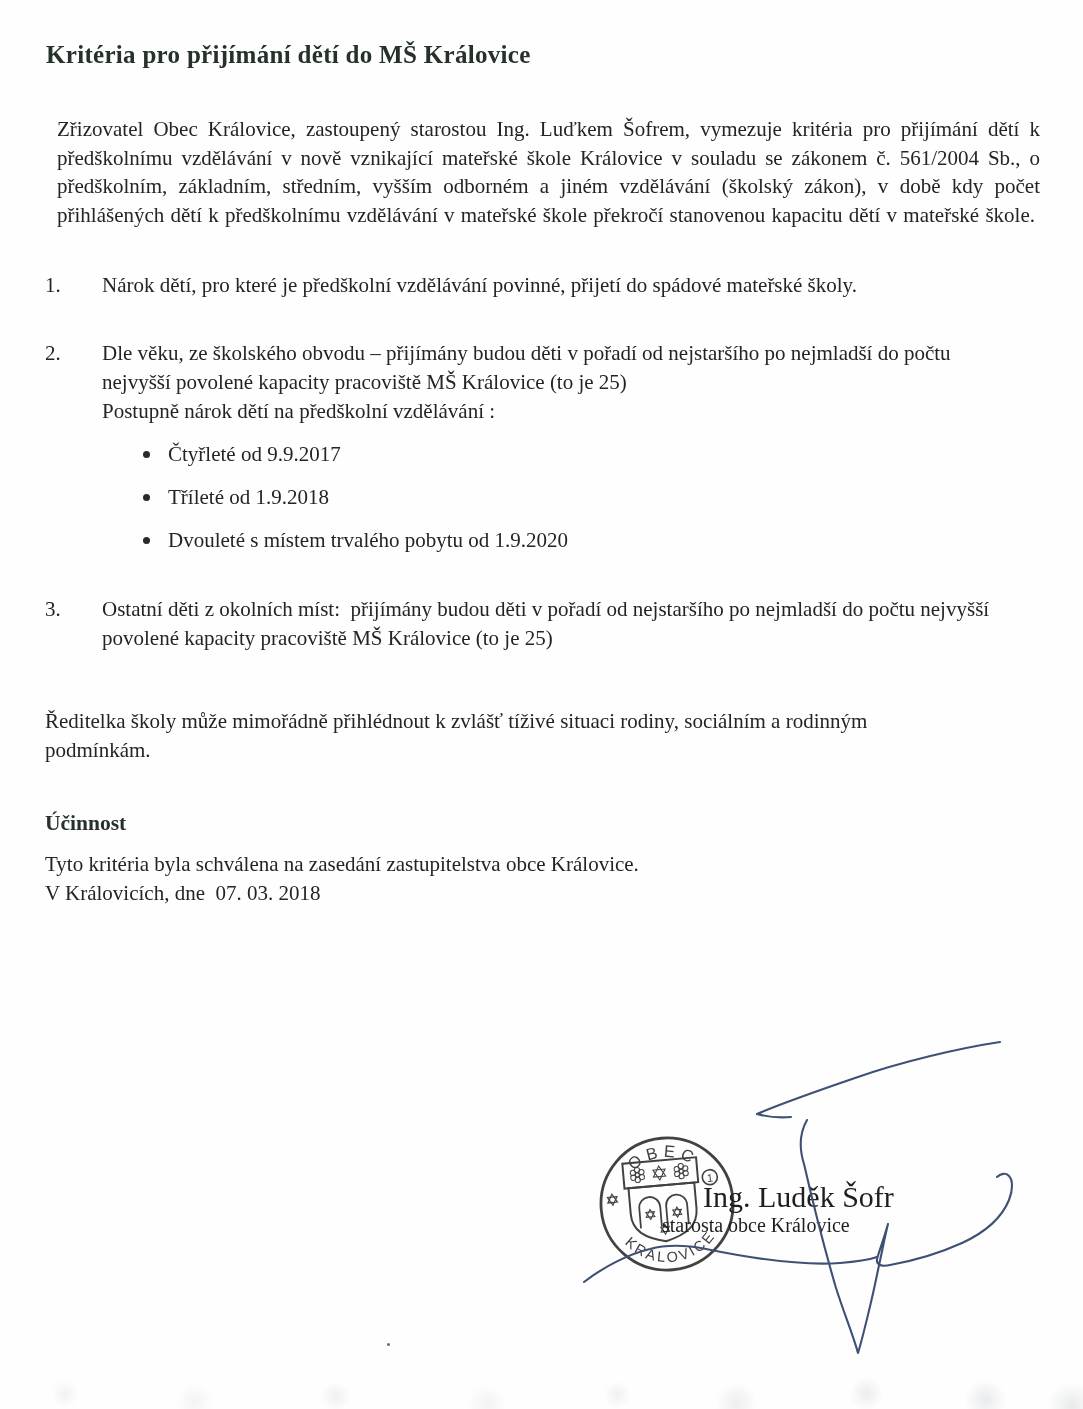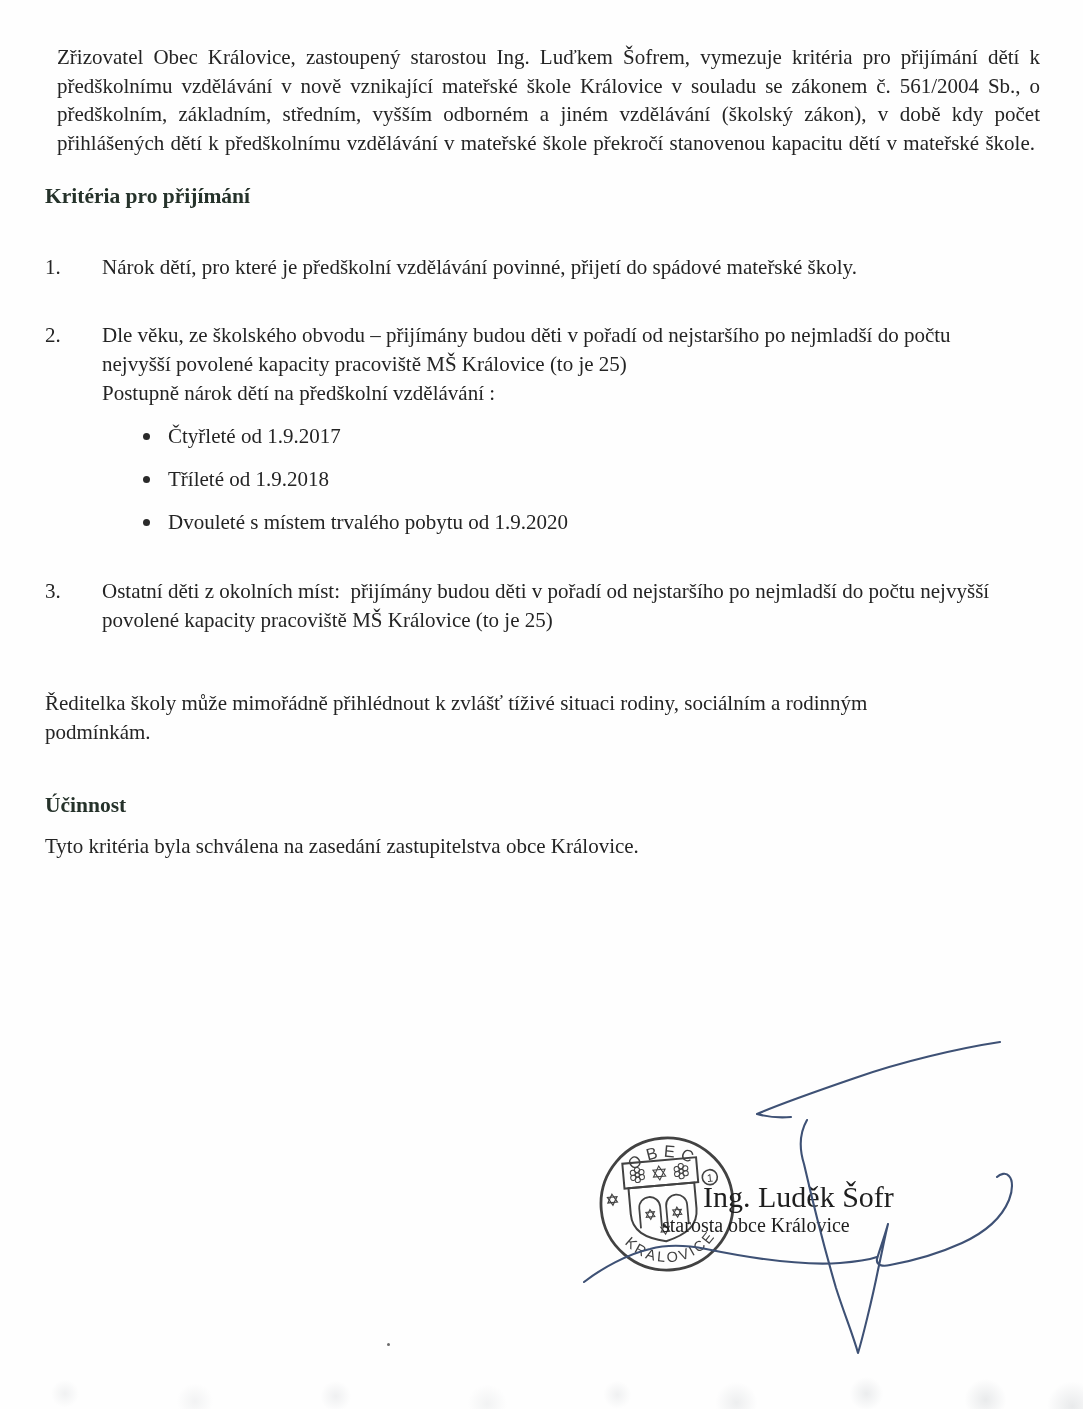--- a/index.html
+++ b/index.html
@@ -63,63 +63,64 @@
       radial-gradient(circle 30px at 91% 82%, rgba(158,164,170,.22), transparent 70%),
       radial-gradient(circle 36px at 99% 95%, rgba(158,164,170,.22), transparent 70%);
   }
 </style>
 </head>
 <body>
 
 <div class="page">
   <div class="content">
 
+    <div class="doc-title">Kritéria pro přijímání dětí do MŠ Královice</div>
 
     <p class="intro">Zřizovatel Obec Královice, zastoupený starostou Ing. Luďkem Šofrem, vymezuje kritéria pro přijímání dětí k předškolnímu vzdělávání v nově vznikající mateřské škole Královice v souladu se zákonem č. 561/2004 Sb., o předškolním, základním, středním, vyšším odborném a jiném vzdělávání (školský zákon), v době kdy počet přihlášených dětí k předškolnímu vzdělávání v mateřské škole překročí stanovenou kapacitu dětí v mateřské škole.</p>
 
-    <div class="subhead">Kritéria pro přijímání</div>
 
     <div class="item item-1">
       <span class="num">1.</span>
       <span class="body">Nárok dětí, pro které je předškolní vzdělávání povinné, přijetí do spádové mateřské školy.</span>
     </div>
 
     <div class="item item-2">
       <span class="num">2.</span>
       <span class="body">
         <span>Dle věku, ze školského obvodu – přijímány budou děti v pořadí od nejstaršího po nejmladší do počtu nejvyšší povolené kapacity pracoviště MŠ Královice (to je 25)</span>
         <br>
         <span>Postupně nárok dětí na předškolní vzdělávání :</span>
       </span>
     </div>
 
     <div class="bullets">
       <div class="bullet">
         <span class="dot"></span>
-        <span>Čtyřleté od 1.9.2017</span>
+        <span>Čtyřleté od 9.9.2017</span>
       </div>
       <div class="bullet">
         <span class="dot"></span>
         <span>Tříleté od 1.9.2018</span>
       </div>
       <div class="bullet">
         <span class="dot"></span>
         <span>Dvouleté s místem trvalého pobytu od 1.9.2020</span>
       </div>
     </div>
 
     <div class="item item-3">
       <span class="num">3.</span>
       <span class="body pre">Ostatní děti z okolních míst:  přijímány budou děti v pořadí od nejstaršího po nejmladší do počtu nejvyšší povolené kapacity pracoviště MŠ Královice (to je 25)</span>
     </div>
 
     <p class="note">Ředitelka školy může mimořádně přihlédnout k zvlášť tíživé situaci rodiny, sociálním a rodinným podmínkám.</p>
 
     <div class="subhead effect">Účinnost</div>
     <p class="approved">Tyto kritéria byla schválena na zasedání zastupitelstva obce Královice.</p>
+    <p class="dateline pre">V Královicích, dne  07. 03. 2018</p>
   </div>
 
   <svg class="stamp" viewBox="0 0 142 142">
     <defs>
       <path id="arcTop" d="M 24 71 A 47 47 0 0 1 118 71"></path>
       <path id="arcBot" d="M 13 71 A 58 58 0 0 0 129 71"></path>
     </defs>
     <circle cx="71" cy="71" r="66" fill="none" stroke="#333333" stroke-width="2.8"></circle>
     <text font-size="16.5" letter-spacing="5" text-anchor="middle">
       <textPath href="#arcTop" startOffset="50%">OBEC</textPath>

